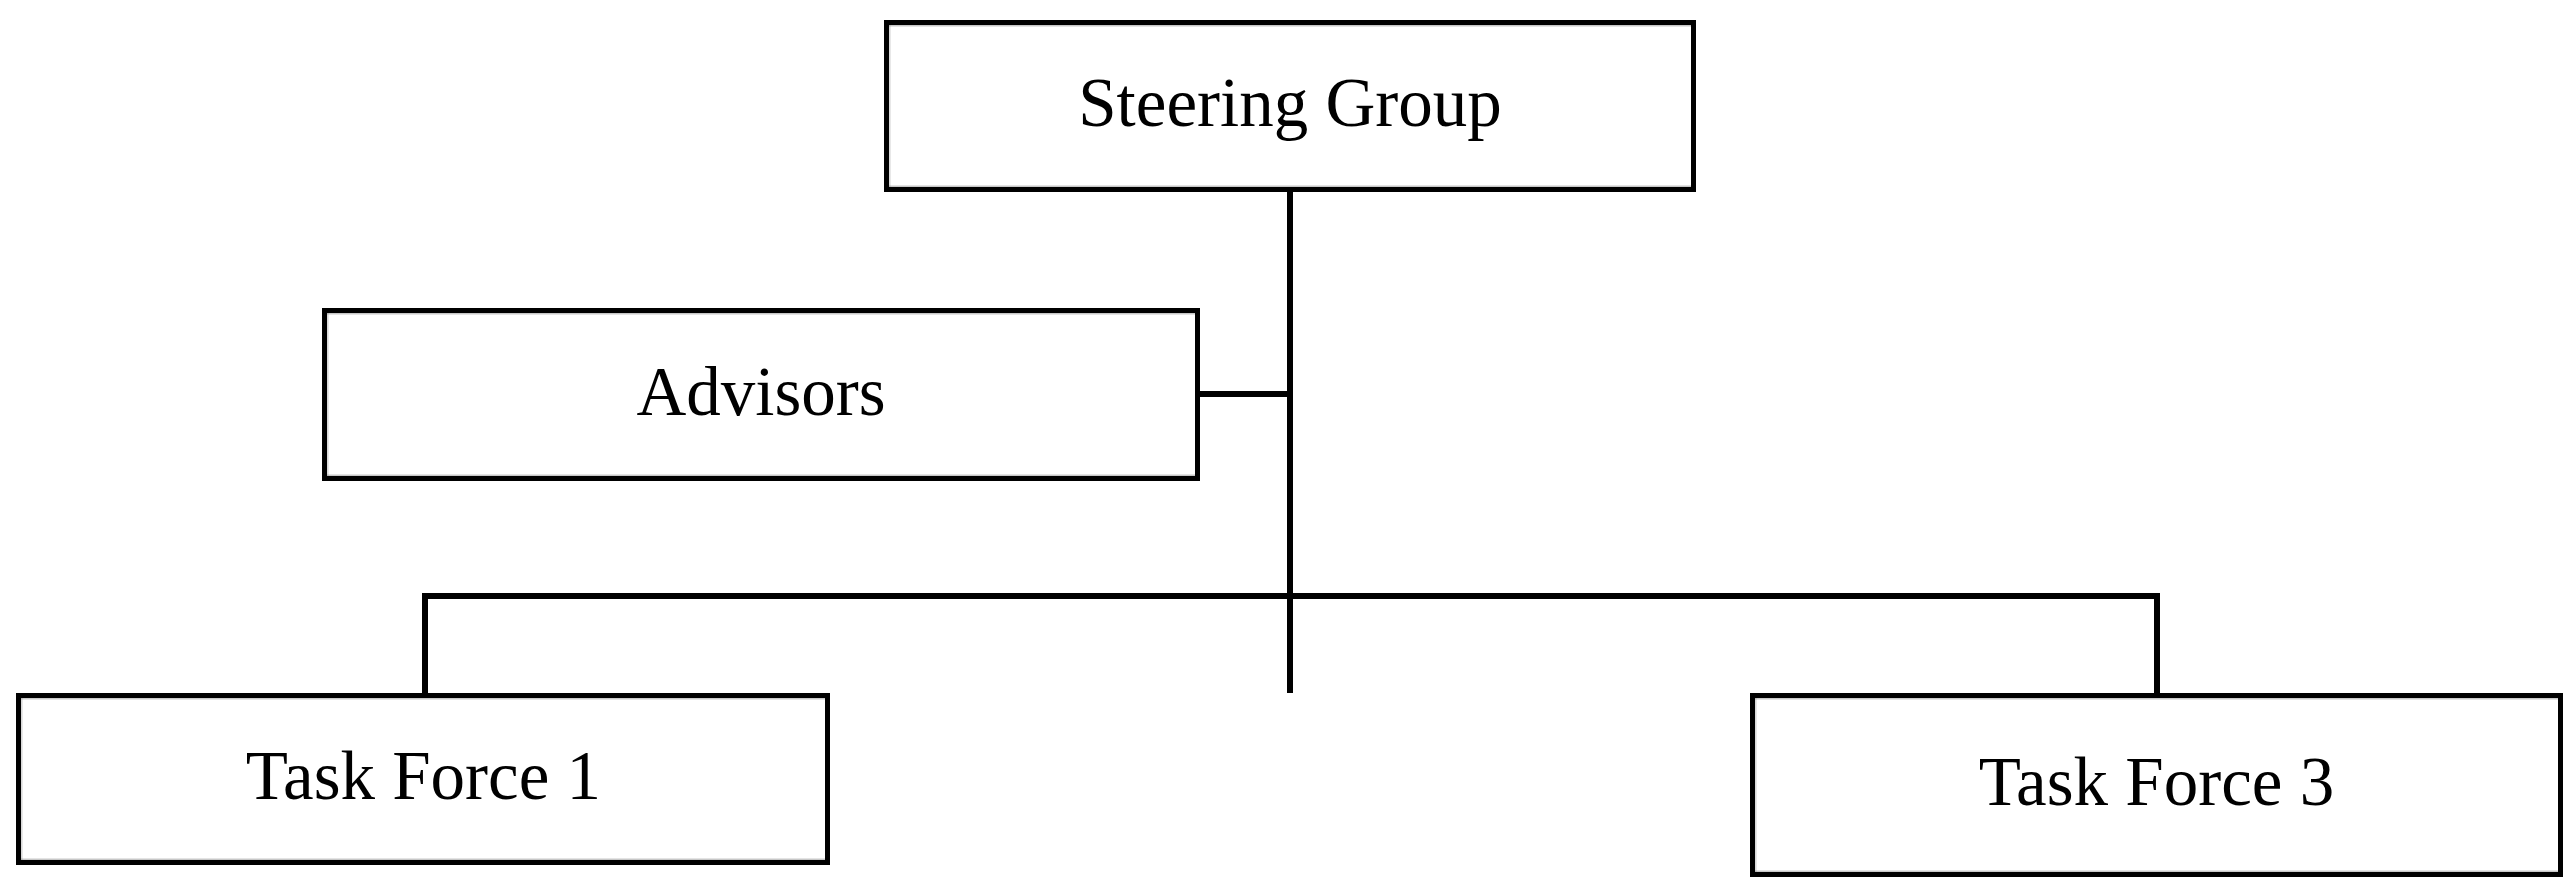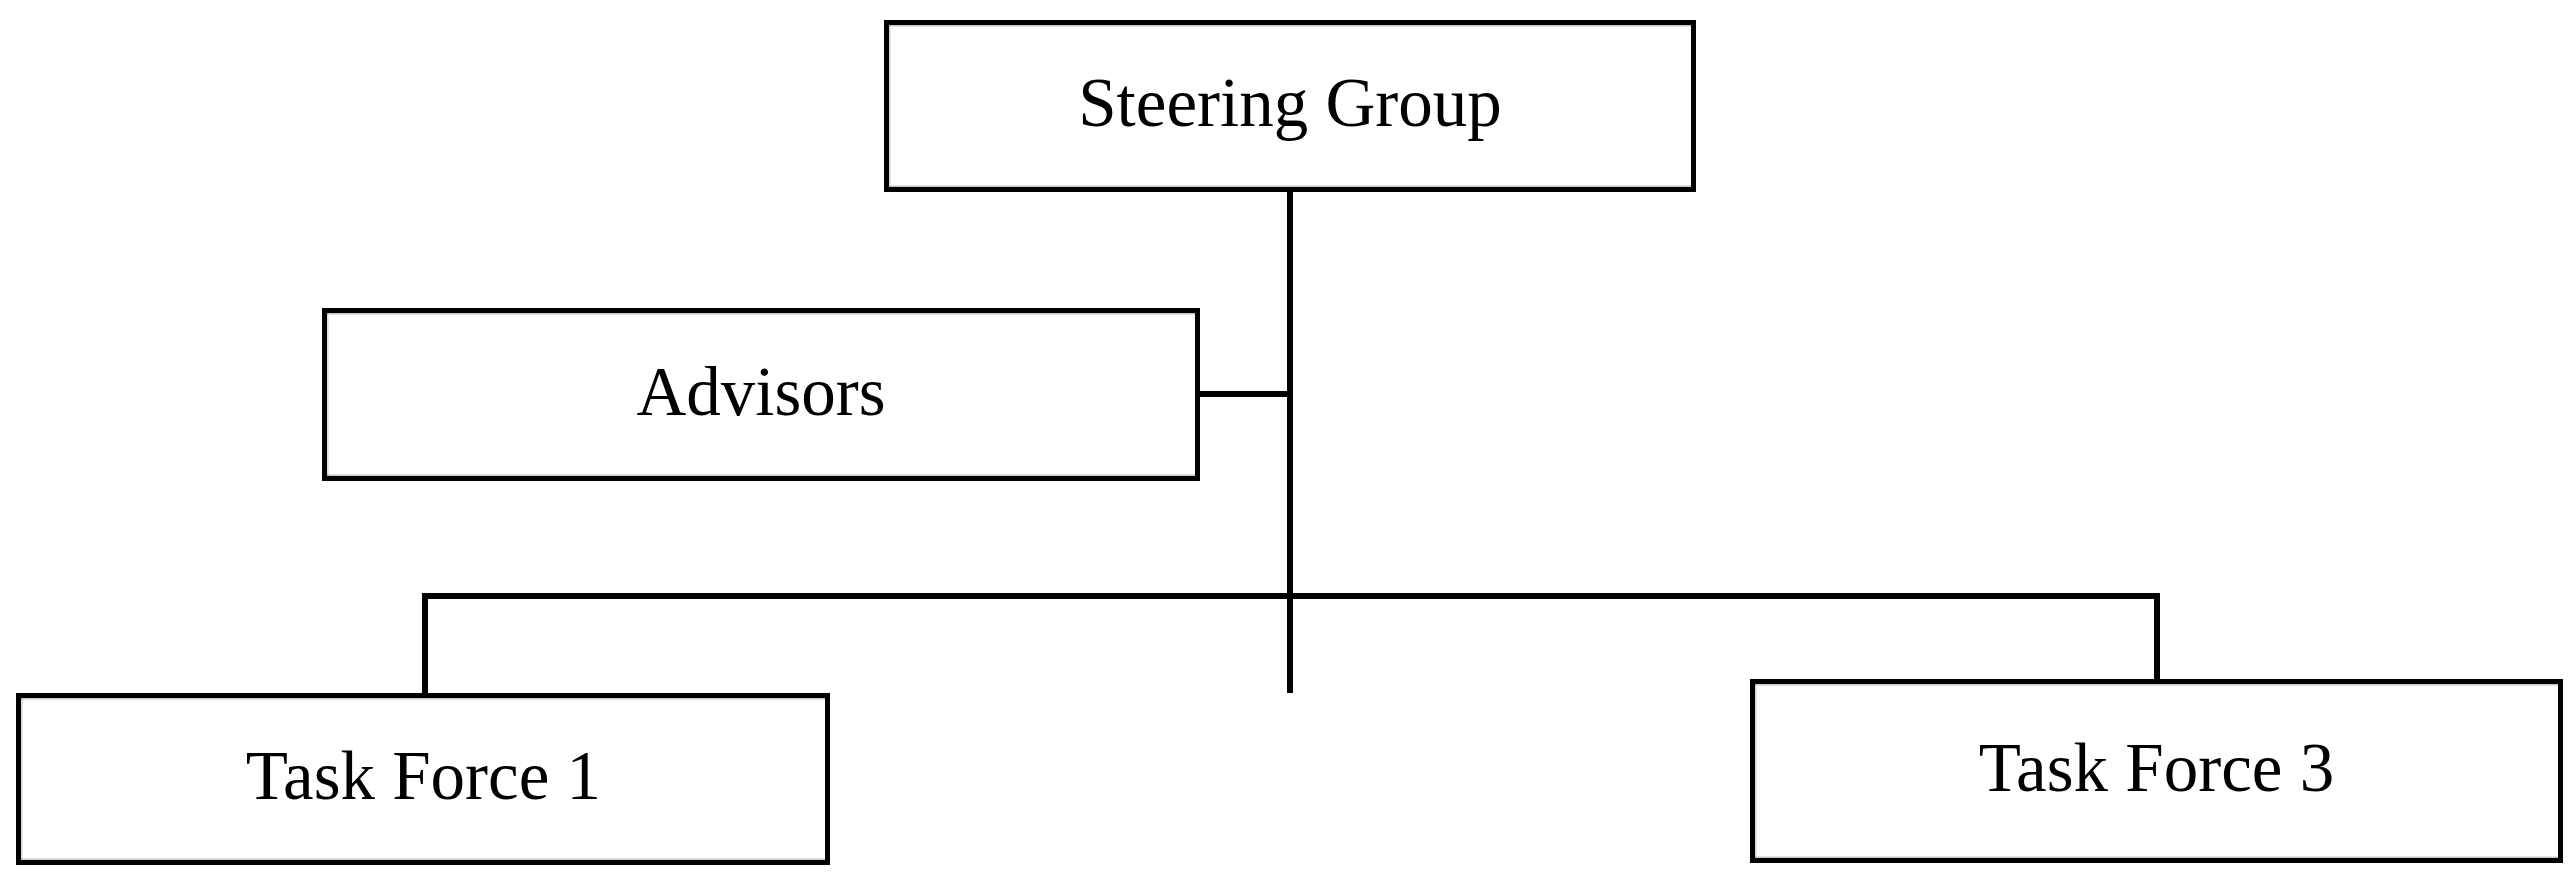--- a/index.html
+++ b/index.html
@@ -39,21 +39,21 @@
   }
   .line {
     position: absolute;
     background: var(--line, #000000);
   }
   
   .n-steering { left: 884px; top: 20px;  width: 812px; height: 172px; }
   .n-advisors { left: 322px;  top: 308px; width: 878px; height: 173px; }
   .n-tf1      { left: 16.4px;   top: 693px; width: 814px; height: 172px; }
   .n-tf2      { left: 884px; top: 693px; width: 812px; height: 172px; }
-  .n-tf3      { left: 1750px; top: 679px; width: 813px; height: 184px; }
+  .n-tf3      { left: 1750px; top: 693px; width: 813px; height: 184px; }
   
   .l-main-vertical  { left: 1287px; top: 192px; width: 5.5px;    height: 501px; }
   .l-advisors-stub  { left: 1200px; top: 391px; width: 93px;  height: 5.5px;   }
   .l-distribution   { left: 422px;  top: 593px; width: 1738px; height: 5.5px;   }
   .l-drop-left      { left: 422px;  top: 593px; width: 5.5px;    height: 101px; }
   .l-drop-right     { left: 2154px; top: 593px; width: 5.5px;    height: 101px; }
 </style>
 </head>
 <body>
 

